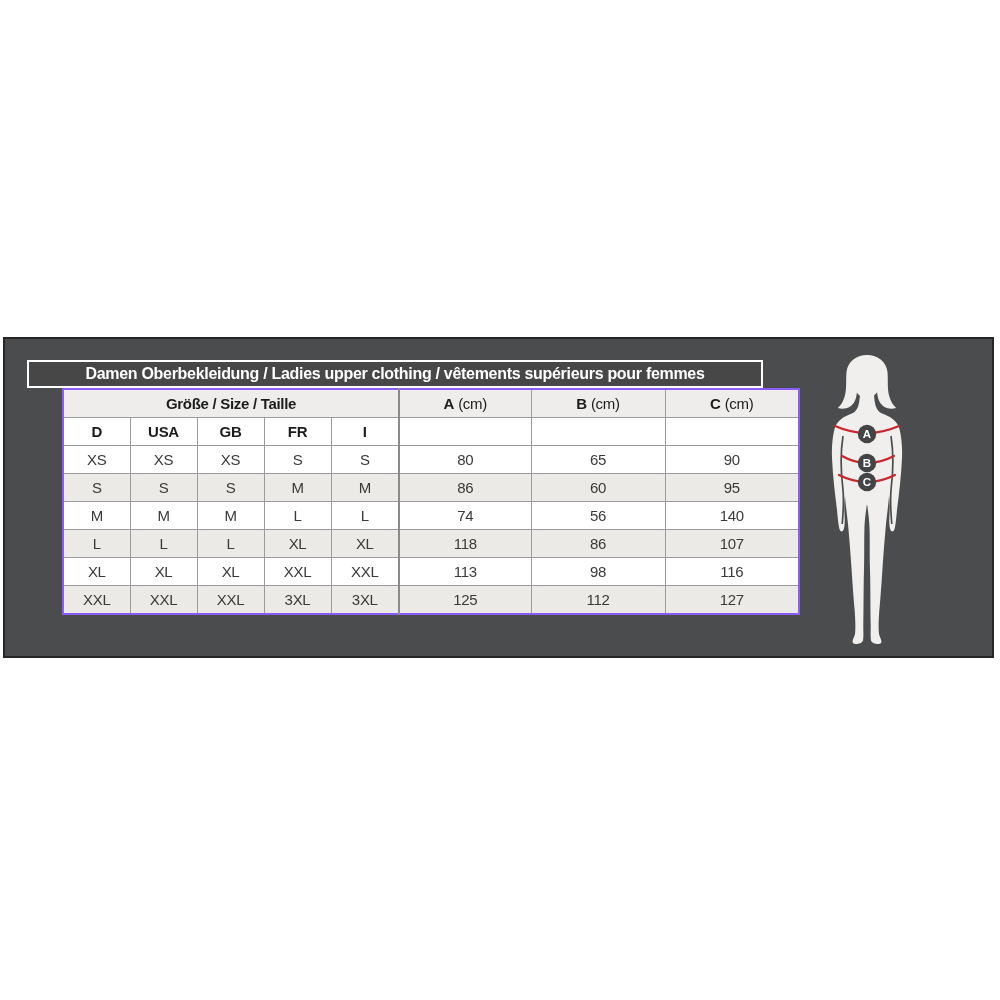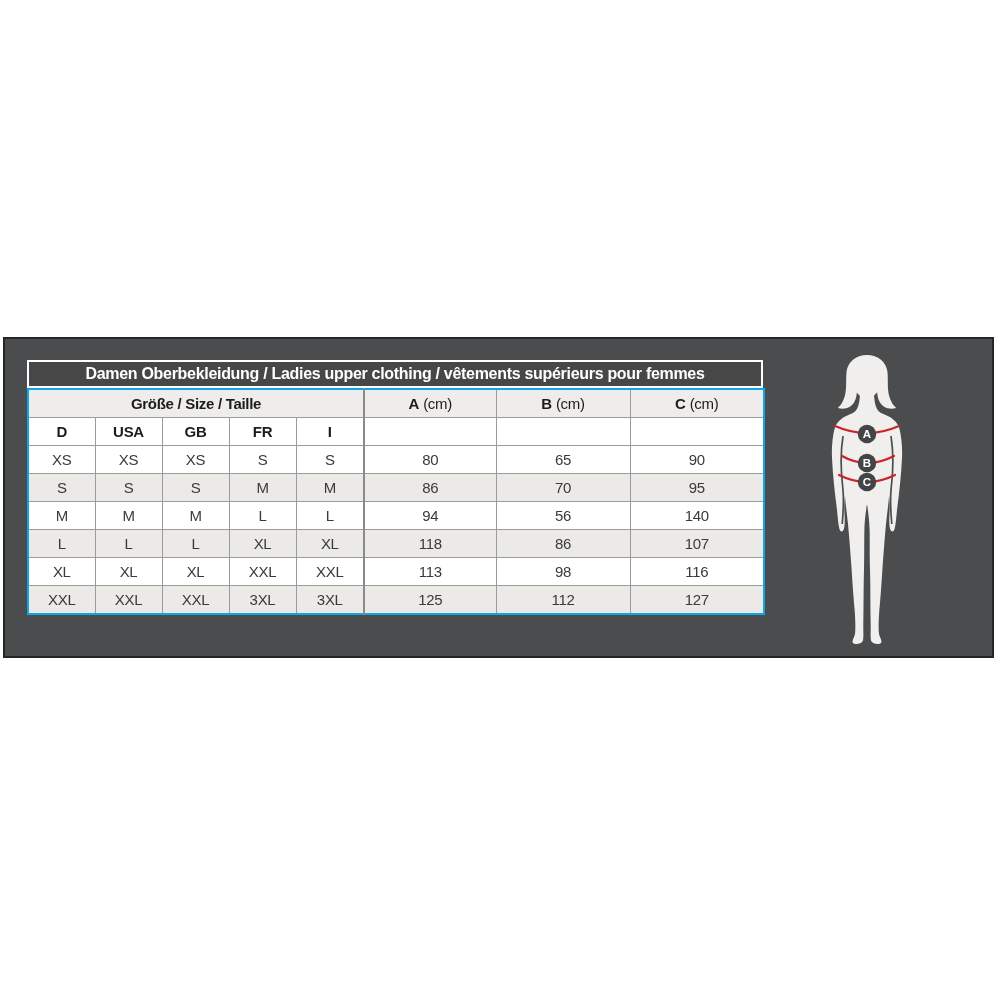--- a/index.html
+++ b/index.html
@@ -16,21 +16,21 @@
     position:absolute;left:22px;top:21px;width:736px;
   }
   .table-title{
     box-sizing:border-box;width:736px;height:28px;
     background:#474747;border:2px solid #ffffff;
     color:#ffffff;font-weight:bold;font-size:16px;line-height:24px;
     text-align:center;letter-spacing:-0.3px;white-space:nowrap;
   }
   table.size-table{
     border-collapse:collapse;table-layout:fixed;width:736px;
-    border:2px solid #0ea5e9;background:#fde047;
+    border:2px solid #8b5cf6;background:#fde047;margin-left:35px;
   }
   table.size-table td{
     height:27px;padding:0;text-align:center;vertical-align:middle;
     border:1px solid #9b9b9b;
     font-size:15px;color:#3a3a3a;letter-spacing:-0.3px;white-space:nowrap;
     background:#ffffff;
   }
   table.size-table tr.hdr td{
     background:#eeedeb;font-weight:bold;color:#1c1c1c;
   }
@@ -91,30 +91,30 @@
           <td>65</td>
           <td>90</td>
         </tr>
         <tr class="stripe">
           <td>S</td>
           <td>S</td>
           <td>S</td>
           <td>M</td>
           <td>M</td>
           <td class="measure-col">86</td>
-          <td>70</td>
+          <td>60</td>
           <td>95</td>
         </tr>
         <tr>
           <td>M</td>
           <td>M</td>
           <td>M</td>
           <td>L</td>
           <td>L</td>
-          <td class="measure-col">94</td>
+          <td class="measure-col">74</td>
           <td>56</td>
           <td>140</td>
         </tr>
         <tr class="stripe">
           <td>L</td>
           <td>L</td>
           <td>L</td>
           <td>XL</td>
           <td>XL</td>
           <td class="measure-col">118</td>

